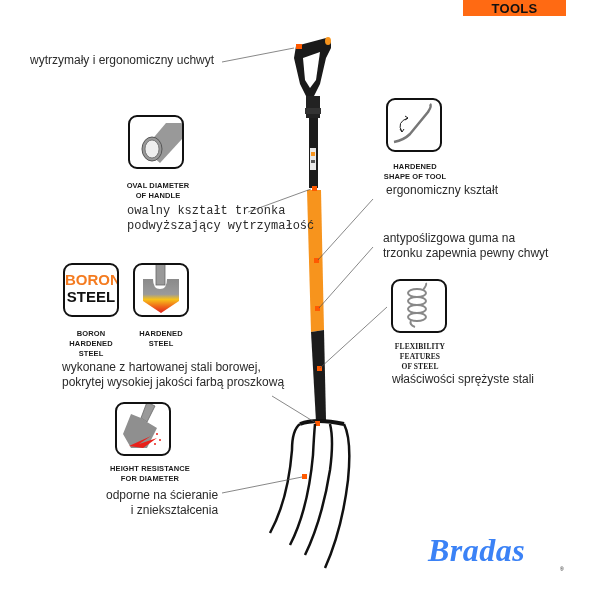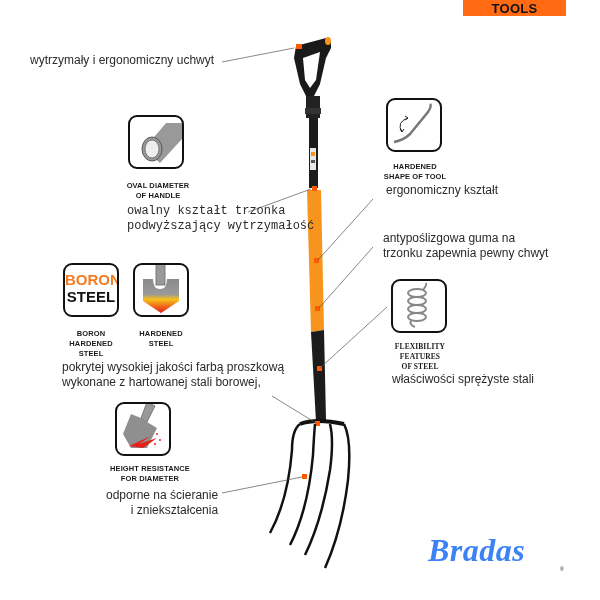--- a/index.html
+++ b/index.html
@@ -121,22 +121,22 @@
     <rect x="21" y="-2" width="9" height="22" fill="#999" stroke="#666" stroke-width="0.8"></rect>
     <path d="M8 14 L18 14 Q18 24 25 24 Q32 24 32 14 L44 14 L44 36 L26 48 L8 36 Z" fill="url(#hg)"></path>
   </svg>
 </div>
 <div class="cap" style="left:122px;top:329px;width:78px;">
   <div>HARDENED</div>
   <div>STEEL</div>
 </div>
 
 <div class="txt" style="left:62px;top:360px;">
+  <div>wykonane z hartowanej stali borowej,</div>
   <div>pokrytej wysokiej jakości farbą proszkową</div>
-  <div>wykonane z hartowanej stali borowej,</div>
 </div>
 
 <div class="icon-box" style="left:391px;top:279px;">
   <svg width="52" height="50" viewBox="0 0 52 50">
     <g stroke="#888" stroke-width="2" fill="none">
       <ellipse cx="24" cy="12" rx="9" ry="4"></ellipse>
       <ellipse cx="24" cy="20" rx="9" ry="4"></ellipse>
       <ellipse cx="24" cy="28" rx="9" ry="4"></ellipse>
       <ellipse cx="24" cy="36" rx="9" ry="4"></ellipse>
       <path d="M30 9 Q34 4 33 2"></path>

